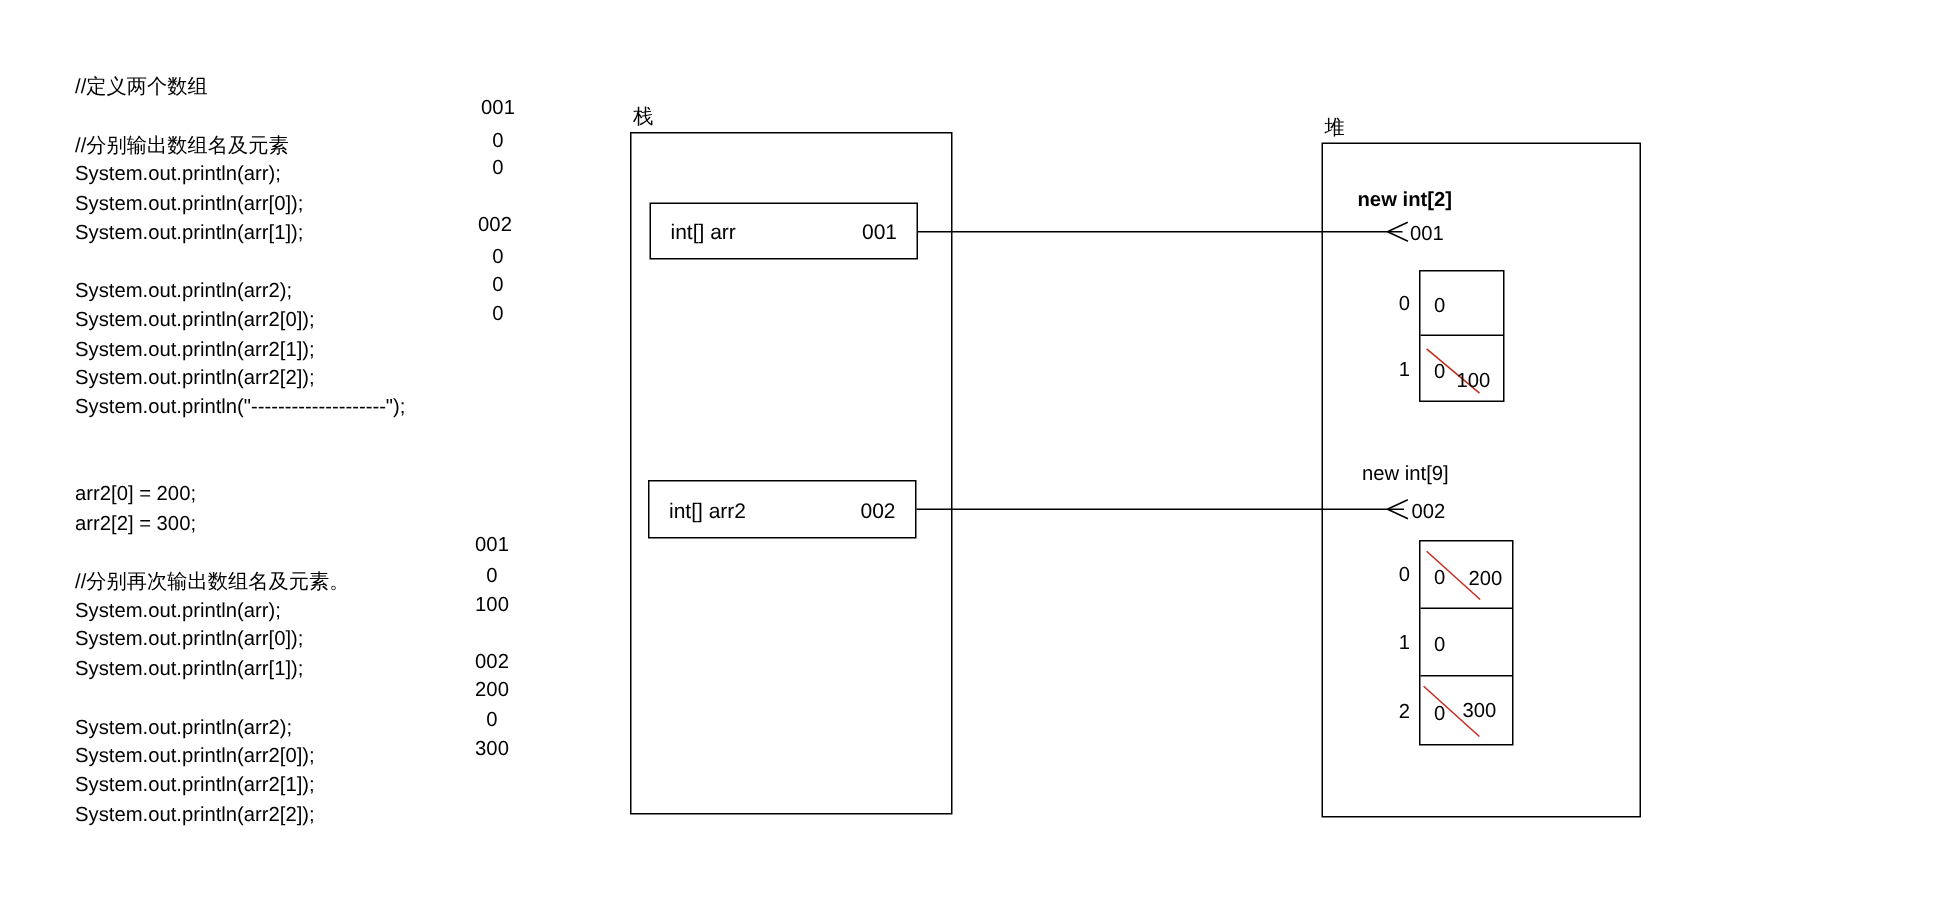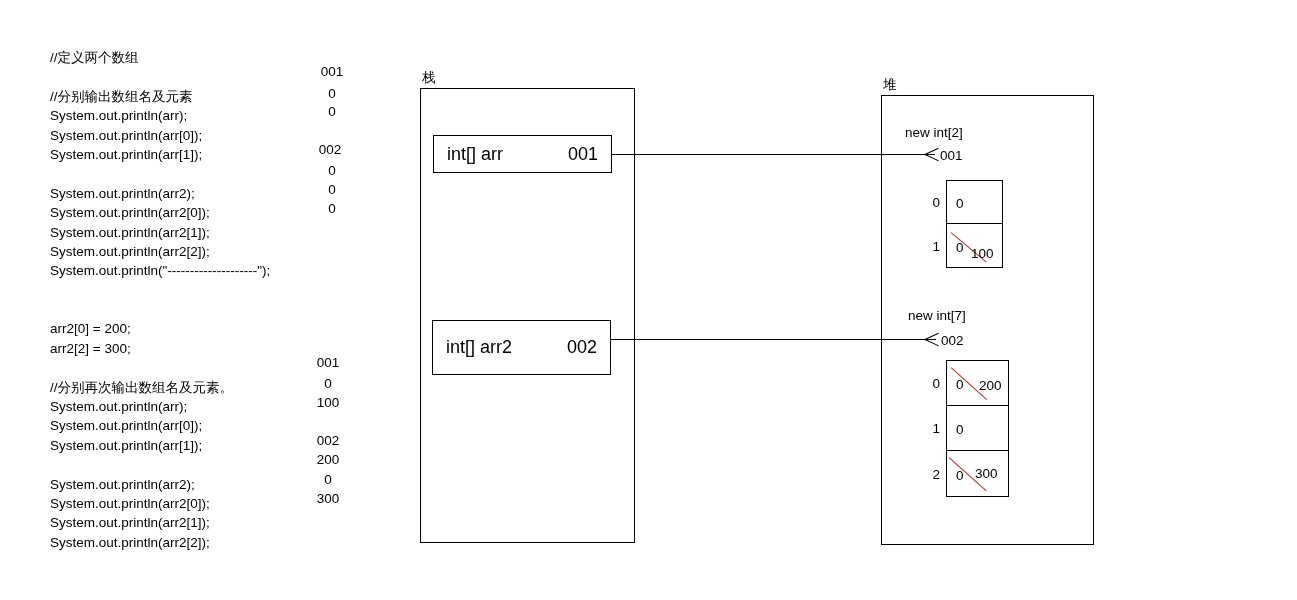--- a/index.html
+++ b/index.html
@@ -62,24 +62,24 @@
 
   
   .var-frame {
     position: absolute;
     border: 1.4px solid #000;
     box-sizing: border-box;
     display: flex;
     align-items: center;
     justify-content: space-between;
     padding: 0 13px;
-    font-size: 18px;
+    font-size: 14px;
   }
   #var-arr  { left: 433px; top: 135px; width: 179px; height: 38px; }
-  #var-arr2 { left: 432px; top: 320px; width: 179px; height: 55px; }
+  #var-arr2 { left: 432px; top: 320px; width: 179px; height: 39px; }
 
   
   .ref-arrow {
     position: absolute;
     height: 1.3px;
     background: #000;
   }
   #ref-arrow-1 { left: 612px; top: 154px; width: 323px; }
   #ref-arrow-2 { left: 611px; top: 339px; width: 325px; }
   .arrow-head {
@@ -109,21 +109,21 @@
 
   .heap-new-label {
     position: absolute;
     font-size: 13.5px;
     white-space: nowrap;
   }
   .heap-addr {
     position: absolute;
     font-size: 13.5px;
   }
-  #heap-new-1 { left: 0px;  top: 0px; }
+  #heap-new-1 { left: 0px;  top: 0px; font-weight: bold; }
   #heap-addr-1{ left: 35px; top: 23px; }
   #heap-new-2 { left: 0px;  top: 0px; }
   #heap-addr-2{ left: 33px; top: 25px; }
 
   
   .array-table {
     position: absolute;
     border: 1.4px solid #000;
     box-sizing: border-box;
   }
@@ -241,21 +241,21 @@
   </div>
   <div class="array-cell">
     <span class="cell-index">1</span>
     <span class="cell-old">0</span>
     <span class="strike" id="a1c1-strike"></span>
     <span class="cell-new" id="a1c1-new">100</span>
   </div>
 </div>
 
 <div class="heap-obj" id="heap-obj-2">
-  <div class="heap-new-label" id="heap-new-2">new int[7]</div>
+  <div class="heap-new-label" id="heap-new-2">new int[9]</div>
   <div class="heap-addr" id="heap-addr-2">002</div>
 </div>
 
 <div class="array-table" id="array-2">
   <div class="array-cell">
     <span class="cell-index">0</span>
     <span class="cell-old">0</span>
     <span class="strike" id="a2c0-strike"></span>
     <span class="cell-new" id="a2c0-new">200</span>
   </div>

